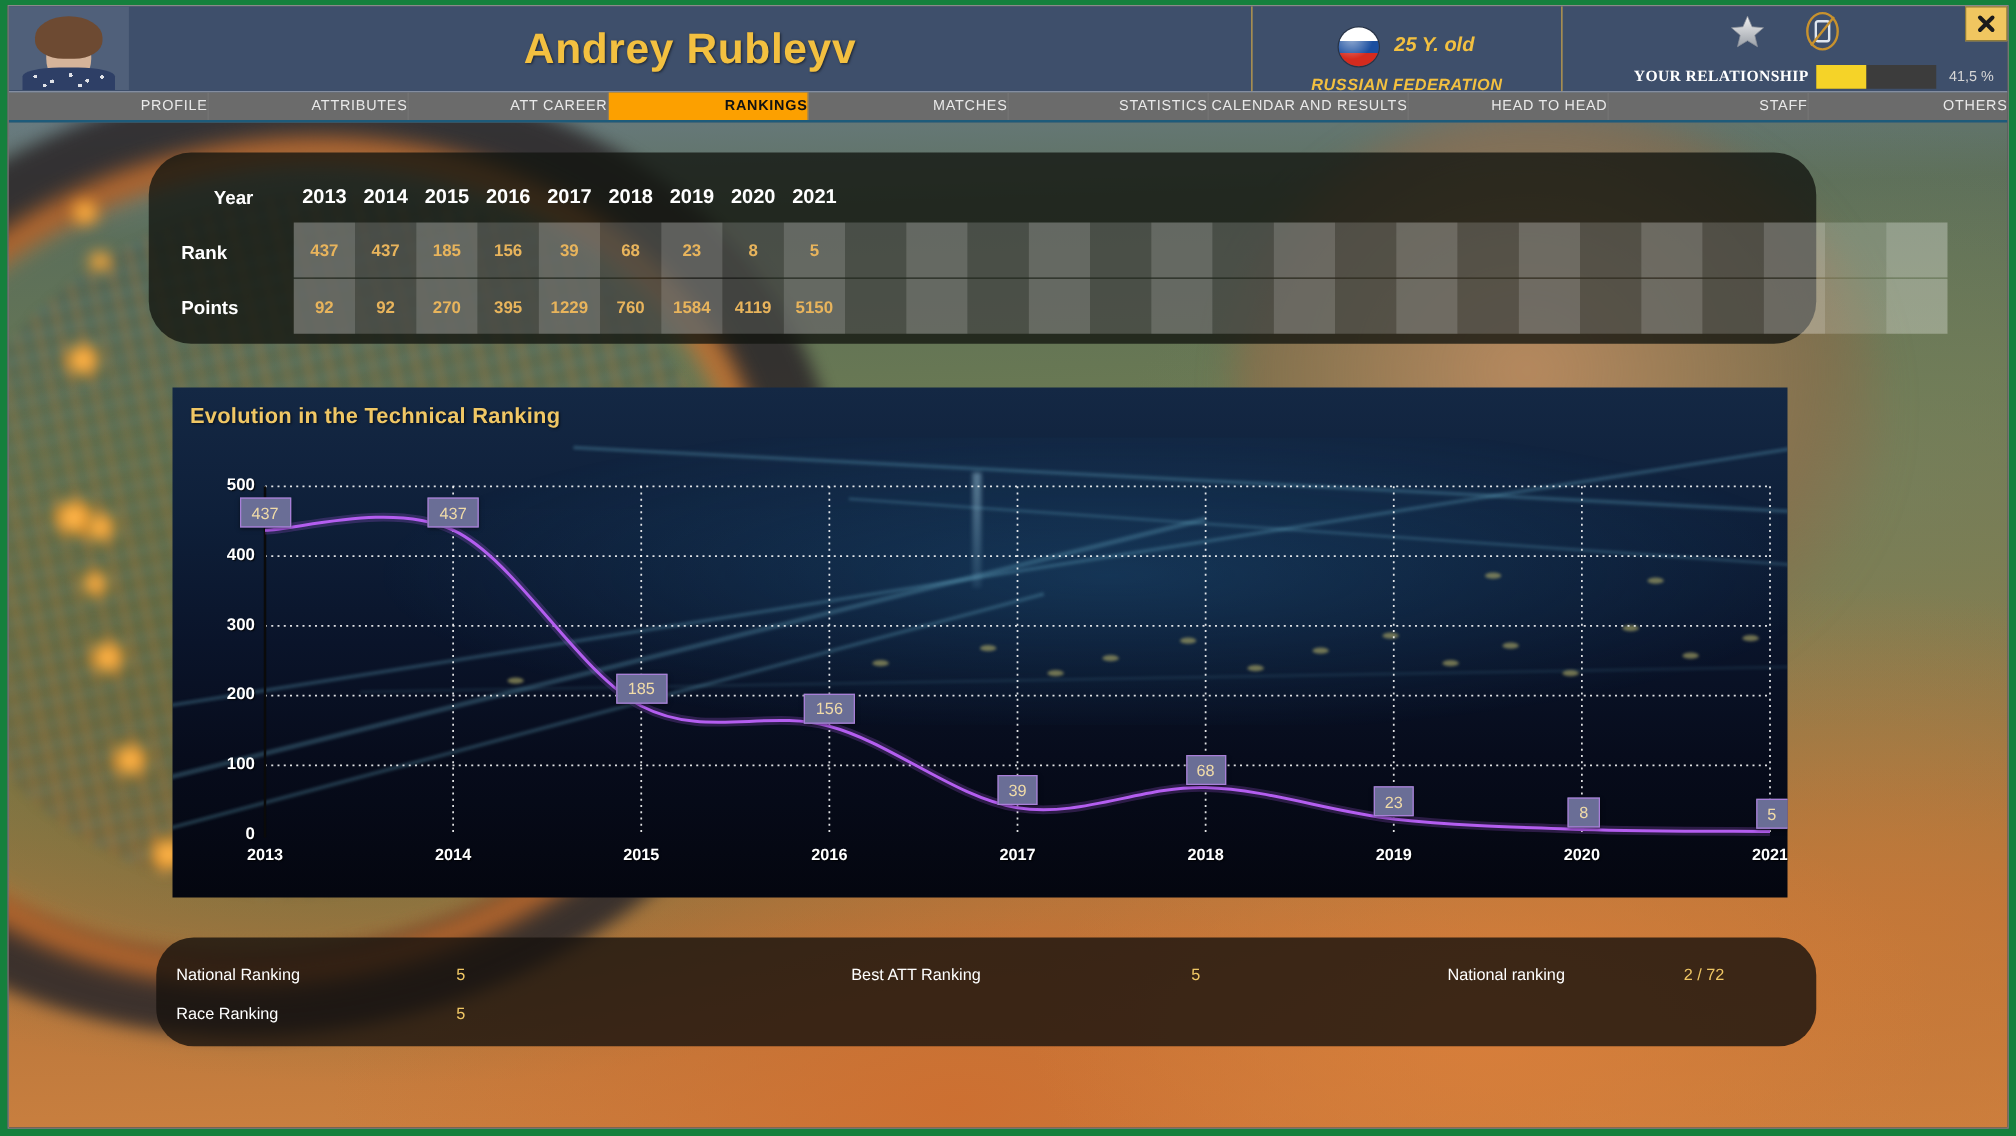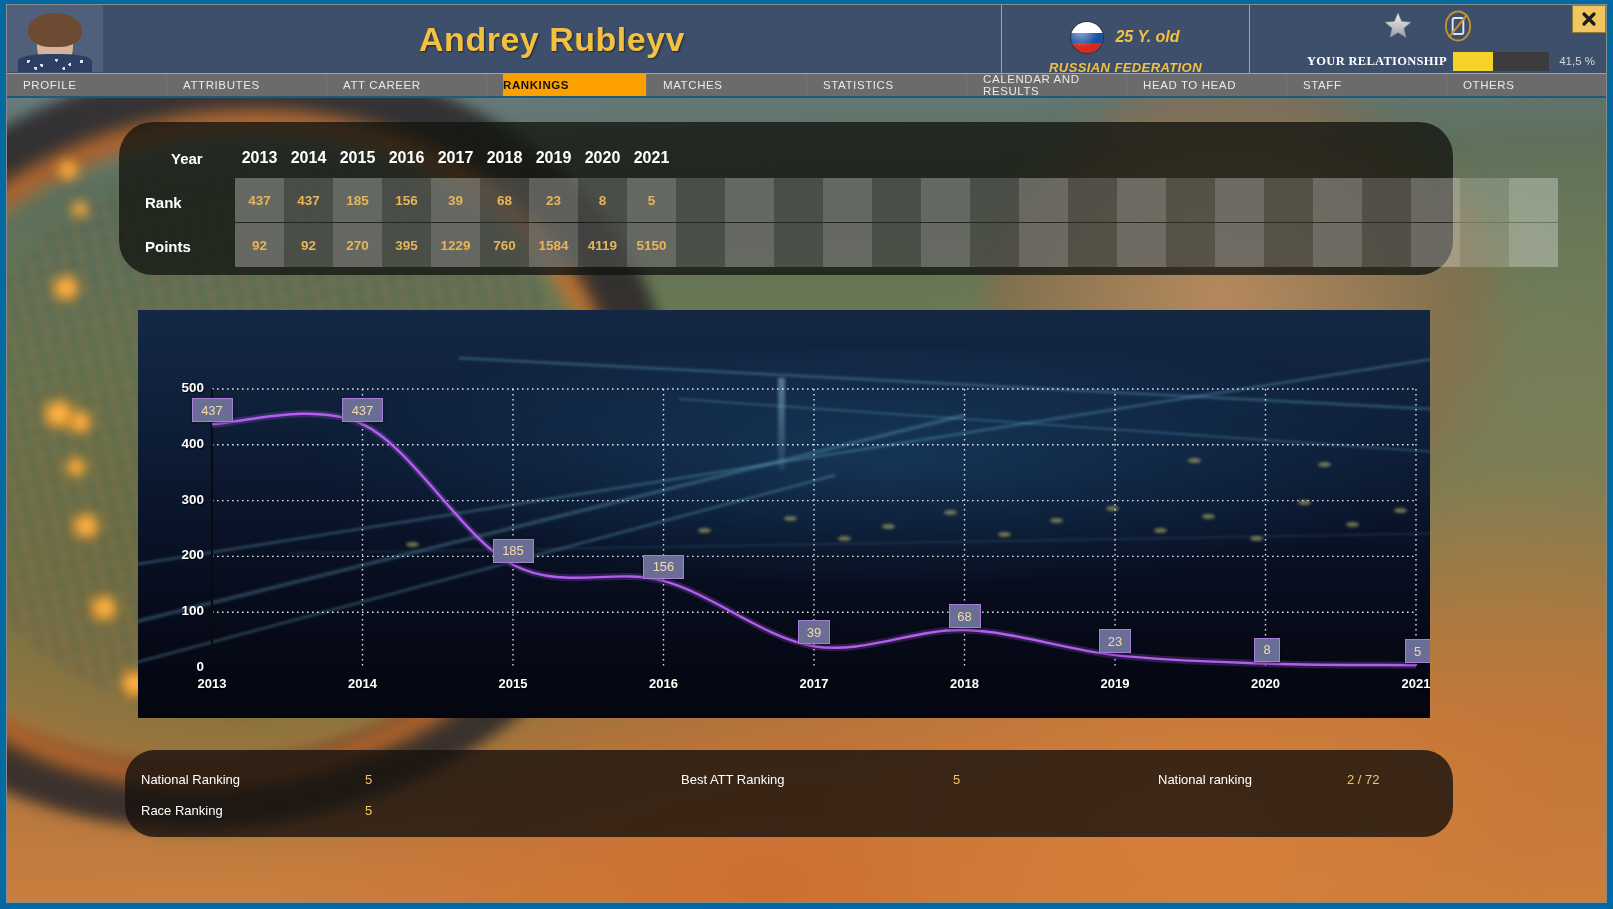--- a/index.html
+++ b/index.html
@@ -5,21 +5,21 @@
   * { box-sizing: border-box; margin: 0; padding: 0; }
   html, body {
     width: 1613px; height: 909px;
     font-family: "Liberation Sans", sans-serif;
     overflow: hidden;
     background: #c8c8c8;
   }
   #app {
     position: relative;
     width: 1613px; height: 909px;
-    background: #0369a1;
+    background: #15803d;
     padding: 4px 6px 6px 6px;
   }
   
   #stage {
     position: relative;
     width: 1601px; height: 899px;
     overflow: hidden;
     border: 1px solid #8a8a8a;
     background: #2a2a2a;
   }
@@ -229,27 +229,26 @@
   
   .tabbar {
     position: relative; z-index: 5;
     display: flex;
     height: 24px;
     background: #6b6b6b;
     border-bottom: 2px solid #1e5b7a;
   }
   .tab {
     flex: 1 1 0;
-    display: flex; align-items: center; justify-content: flex-start;
+    display: flex; align-items: center; justify-content: flex-end;
     color: #e9e9e9;
     font-size: 11.5px;
     letter-spacing: .6px;
     cursor: pointer;
     border-right: 1px solid #757575;
-    margin-left: 16px;
   }
   .tab:last-child { border-right: none; }
   .tab.active {
     background: #fca000;
     color: #121212;
     font-weight: bold;
   }
 
   
   .panel-years {
@@ -670,20 +669,21 @@
         <div class="crowd-dot" style="left:1016px; top:218px;"></div>
         <div class="crowd-dot" style="left:1064px; top:204px;"></div>
         <div class="crowd-dot" style="left:1112px; top:226px;"></div>
         <div class="crowd-dot" style="left:1160px; top:190px;"></div>
         <div class="crowd-dot" style="left:1208px; top:212px;"></div>
         <div class="crowd-dot" style="left:1256px; top:198px;"></div>
         <div class="crowd-dot" style="left:1050px; top:148px;"></div>
         <div class="crowd-dot" style="left:1180px; top:152px;"></div>
       </div>
 
+      <div class="chart-title">Evolution in the Technical Ranking</div>
 
       <div class="plot" id="plot">
         <svg id="chart-svg" width="1292" height="408">
             <line x1="74" y1="79" x2="1278" y2="79" stroke="#ffffff" stroke-width="1.4" stroke-dasharray="1.6 3.4" opacity="0.88"></line>
             <line x1="74" y1="134.79999999999998" x2="1278" y2="134.79999999999998" stroke="#ffffff" stroke-width="1.4" stroke-dasharray="1.6 3.4" opacity="0.88"></line>
             <line x1="74" y1="190.6" x2="1278" y2="190.6" stroke="#ffffff" stroke-width="1.4" stroke-dasharray="1.6 3.4" opacity="0.88"></line>
             <line x1="74" y1="246.39999999999998" x2="1278" y2="246.39999999999998" stroke="#ffffff" stroke-width="1.4" stroke-dasharray="1.6 3.4" opacity="0.88"></line>
             <line x1="74" y1="302.2" x2="1278" y2="302.2" stroke="#ffffff" stroke-width="1.4" stroke-dasharray="1.6 3.4" opacity="0.88"></line>
             <line x1="74" y1="79" x2="74" y2="358" stroke="#ffffff" stroke-width="1.4" stroke-dasharray="1.6 3.4" opacity="0.88"></line>
             <line x1="224.5" y1="79" x2="224.5" y2="358" stroke="#ffffff" stroke-width="1.4" stroke-dasharray="1.6 3.4" opacity="0.88"></line>

